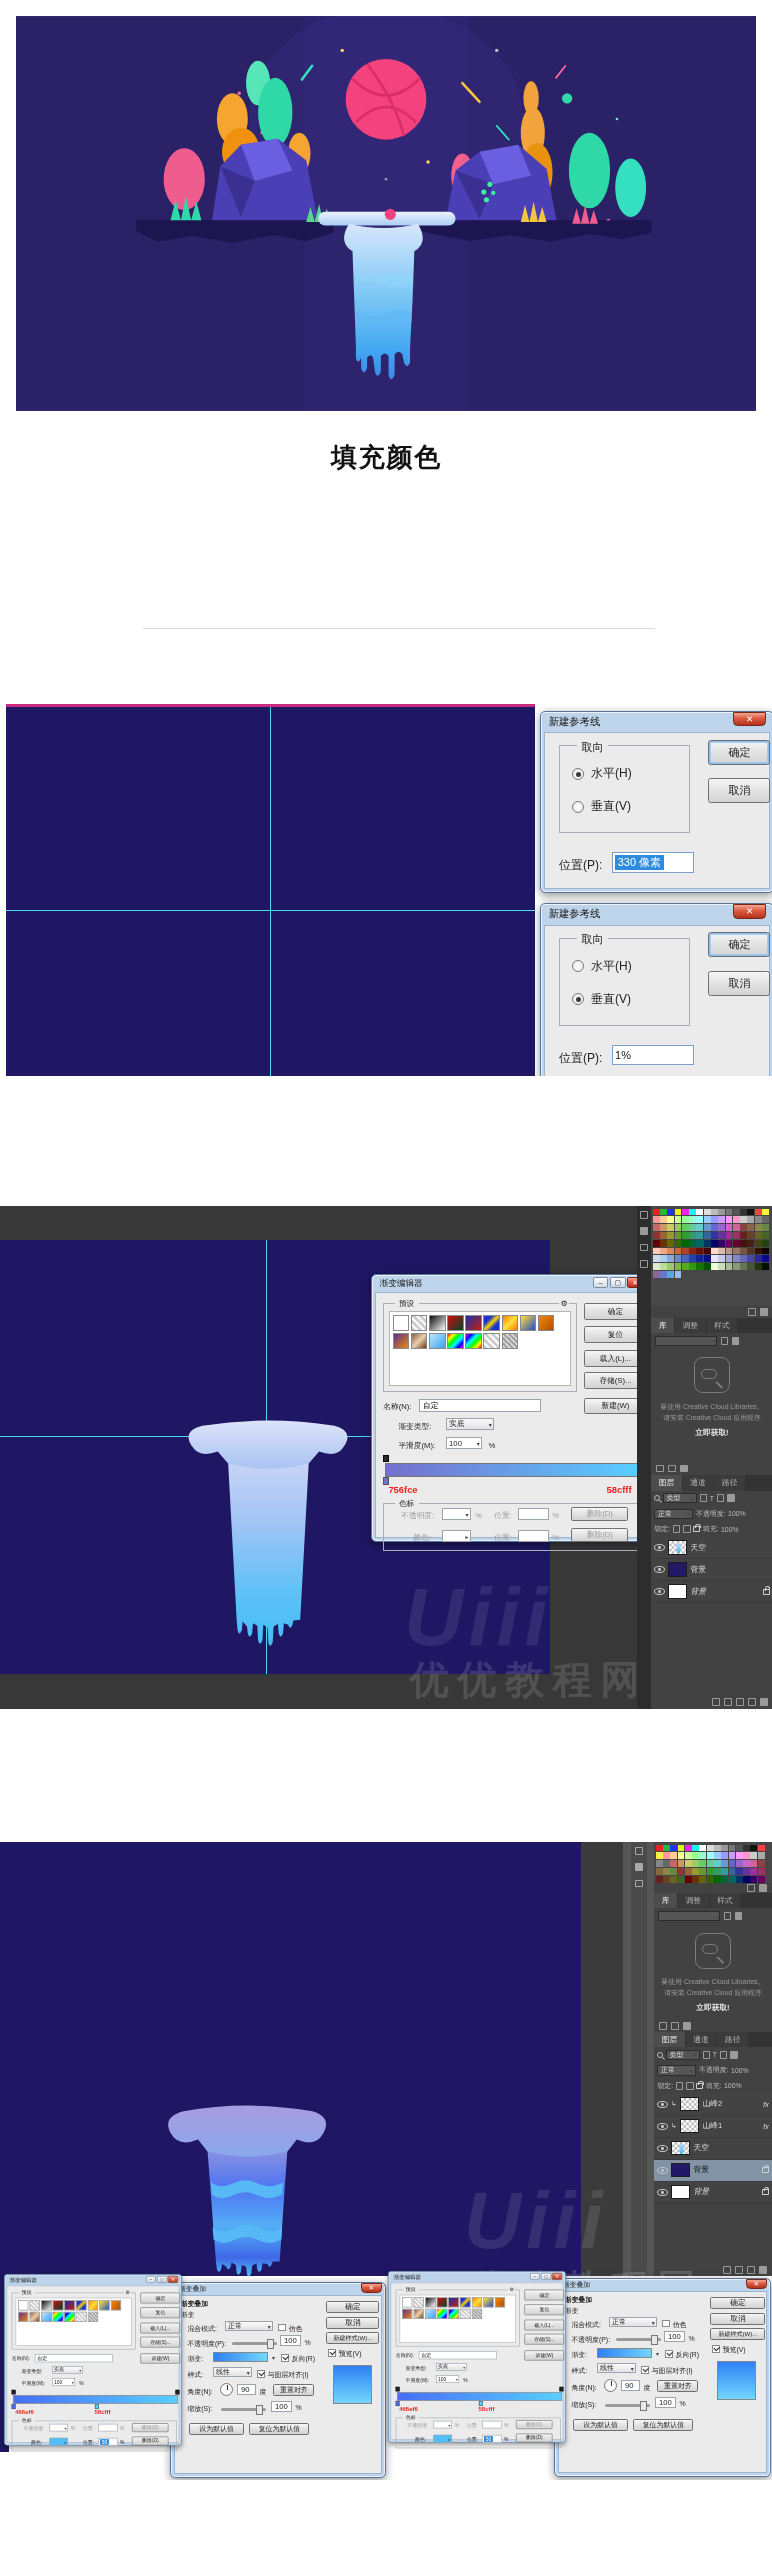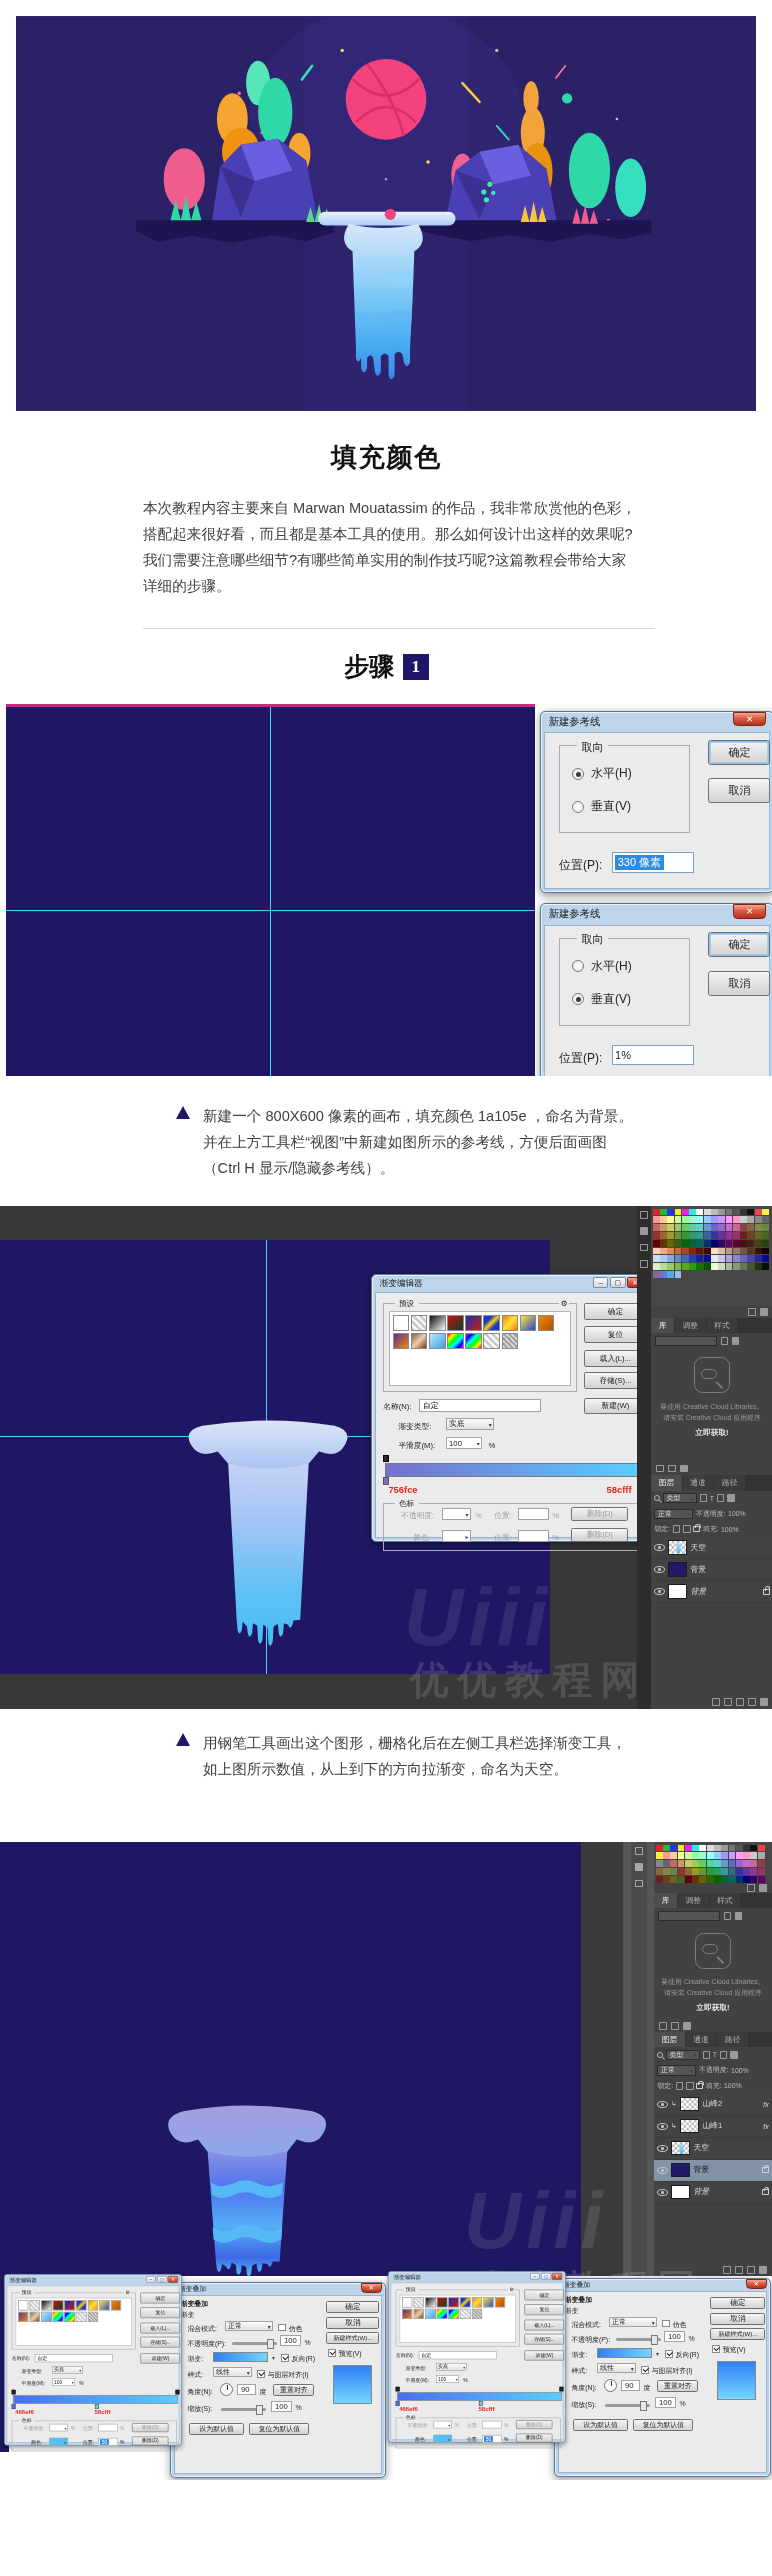--- a/index.html
+++ b/index.html
@@ -227,27 +227,22 @@
       <path d="M388,242 C378,258 382,268 392,274 L394,330 L396,386 L396,398 Q398,407 402,398 L402,410 Q405,420 409,410
                L409,398 Q413,392 416,398 L418,414 Q421,424 425,414 L425,396 Q430,390 434,396 L434,418 Q437,428 441,418
                L441,394 Q446,388 450,394 L452,404 Q455,412 459,404 L459,386 L462,330 L464,274
                C474,268 478,258 468,242 Q428,252 388,242 Z" fill="url(#fallG)"></path>
       <path d="M394,300 Q412,310 430,302 Q450,294 462,302 L462,312 Q444,320 428,312 Q410,306 394,312 Z" fill="#8fd4f8" opacity=".6"></path>
       <path d="M395,344 Q413,354 431,346 Q450,338 461,346 L461,356 Q444,364 428,356 Q411,350 395,356 Z" fill="#5cb7f4" opacity=".55"></path>
     </g>
   </svg>
 
   <div class="sec-title" style="top:440px">填充颜色</div>
-  <div class="body-par" style="left:143px;top:495px;width:496px">本次教程内容主要来自 Marwan Mouatassim 的作品，我非常欣赏他的色彩，搭配起来很好看，而且都是基本工具的使用。那么如何设计出这样的效果呢?我们需要注意哪些细节?有哪些简单实用的制作技巧呢?这篇教程会带给大家详细的步骤。</div>
   <div class="divider" style="left:143px;top:628px;width:512px"></div>
 
-  <div class="step-wrap" style="top:651px;height:31px">
-    <span class="step-label">步骤</span>
-    <span class="step-badge">1</span>
-  </div>
 
   <div class="abs" style="left:6px;top:704px;width:773px;height:372px;overflow:hidden">
     <div class="abs" style="left:0;top:0;width:773px;height:2.6px;background:#c92a7d"></div>
     <div class="canvas" style="left:0;top:2.6px;width:529px;height:369px"></div>
     <div class="vguide" style="left:264px;top:2.6px;height:369px"></div>
     <div class="hguide" style="left:0;top:206px;width:529px"></div>
     <div class="abs" style="left:529px;top:0;width:244px;height:372px;background:#ffffff"></div>
     <div class="wm-logo" style="left:558px;top:249px;font-size:60px;color:rgba(60,50,130,.07)">Uiii</div>
     <div class="wm-cn" style="left:550px;top:325px;font-size:24px;color:rgba(60,50,130,.09)">优优教程网</div>
 
@@ -285,24 +280,20 @@
         <div class="wbtn focus" style="left:163px;top:6.9px;width:62px;height:25px">确定</div>
         <div class="wbtn" style="left:163px;top:45px;width:62px;height:25px">取消</div>
         <div class="flabel big" style="left:13.7px;top:124px">位置(P):</div>
         <div class="winput" style="left:67px;top:119px;width:82px;height:20.6px">
           <span>1%</span>
           </div>
       </div>
     </div>
   </div>
 
-  <div class="caption" style="top:1103px">
-    <span class="cap-tri"></span>
-    <div class="cap-text">新建一个 800X600 像素的画布，填充颜色 1a105e ，命名为背景。并在上方工具栏“视图”中新建如图所示的参考线，方便后面画图（Ctrl H 显示/隐藏参考线）。</div>
-  </div>
 
   <div class="psdark" style="left:0;top:1206px;width:773px;height:503px">
     <div class="canvas" style="left:0;top:34px;width:550px;height:434px"></div>
     <div class="vguide" style="left:266px;top:34px;height:434px"></div>
     <div class="hguide" style="left:0;top:230px;width:550px"></div>
 
     <svg class="abs" style="left:180px;top:211px" width="176" height="232" viewBox="0 0 205 270">
       <defs>
         <linearGradient id="wf2" x1="0" y1="0" x2="0" y2="1">
           <stop offset="0" stop-color="#c9d3f4"></stop>
@@ -491,24 +482,20 @@
       <div class="prow" style="height:13.7px">
         <span class="icbox"></span>
         <span class="icbox"></span>
         <span class="icbox"></span>
         <span class="icbox"></span>
         <span class="icbox fill"></span>
         </div>
     </div>
   </div>
 
-  <div class="caption" style="top:1730px">
-    <span class="cap-tri"></span>
-    <div class="cap-text">用钢笔工具画出这个图形，栅格化后在左侧工具栏选择渐变工具，如上图所示数值，从上到下的方向拉渐变，命名为天空。</div>
-  </div>
 
   <div class="abs" style="left:0;top:1842px;width:773px;height:638px;overflow:hidden;background:#fff">
     <div class="canvas" style="left:0;top:0;width:581px;height:434px"></div>
     <div class="canvas" style="left:0;top:434px;width:8.6px;height:176px"></div>
     <div class="abs" style="left:581px;top:0;width:191px;height:434px;background:#3b3b3b"></div>
 
     <svg class="abs" style="left:161px;top:258px" width="172" height="177" viewBox="0 0 200 206">
       <defs>
         <linearGradient id="cap3" x1="0" y1="0" x2="0" y2="1">
           <stop offset="0" stop-color="#a79cdf"></stop>

